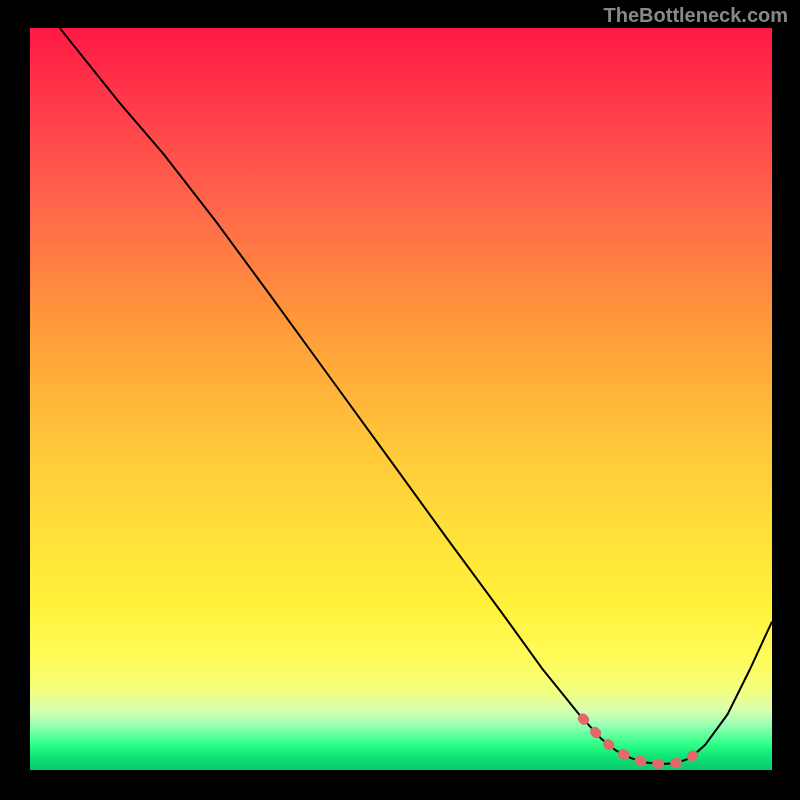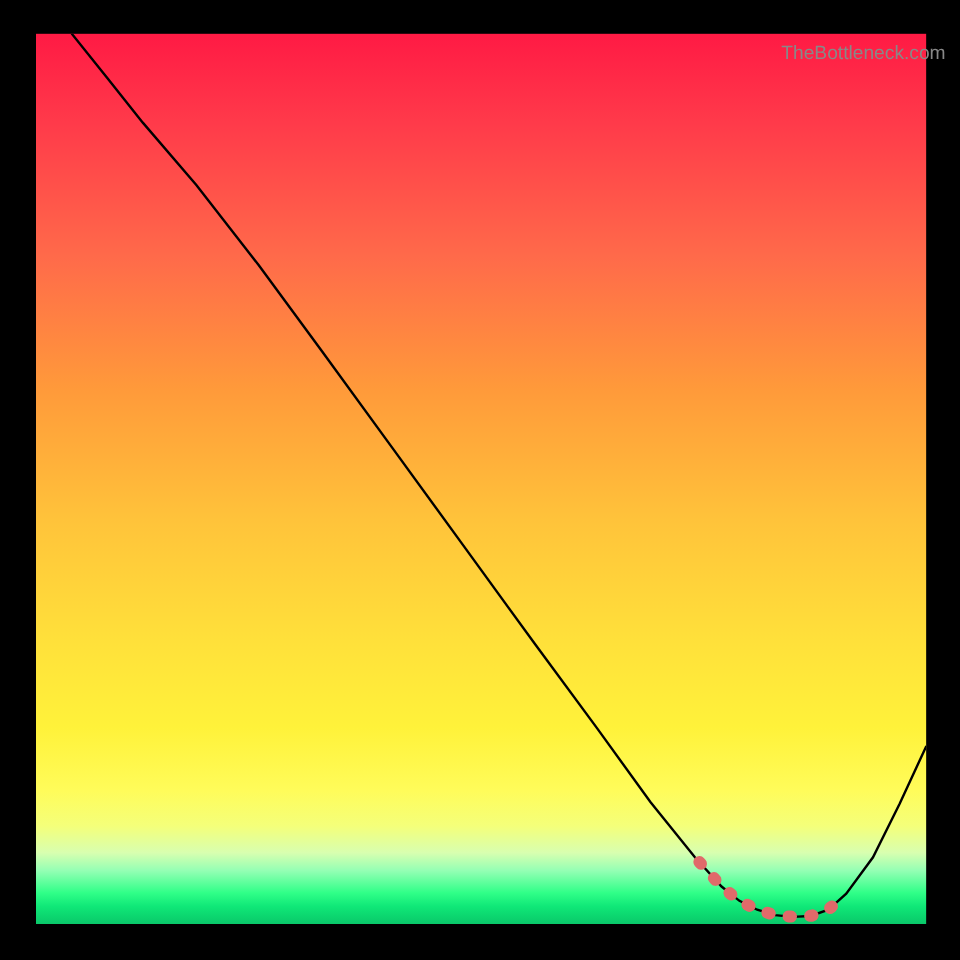--- a/index.html
+++ b/index.html
@@ -9,24 +9,23 @@
     background: #000;
     position: relative;
     font-family: Arial, sans-serif;
     overflow: hidden;
   }
   .watermark {
     position: absolute;
     top: 4px;
     right: 12px;
     color: #888;
-    font-size: 16px;
-    font-weight: normal;
+    font-size: 20px;
+    font-weight: bold;
     z-index: 10;
-    margin-top: 32px;
   }
   .plot-area {
     position: absolute;
     left: 30px;
     top: 28px;
     width: 742px;
     height: 742px;
     overflow: hidden;
   }
   .gradient-bg {

